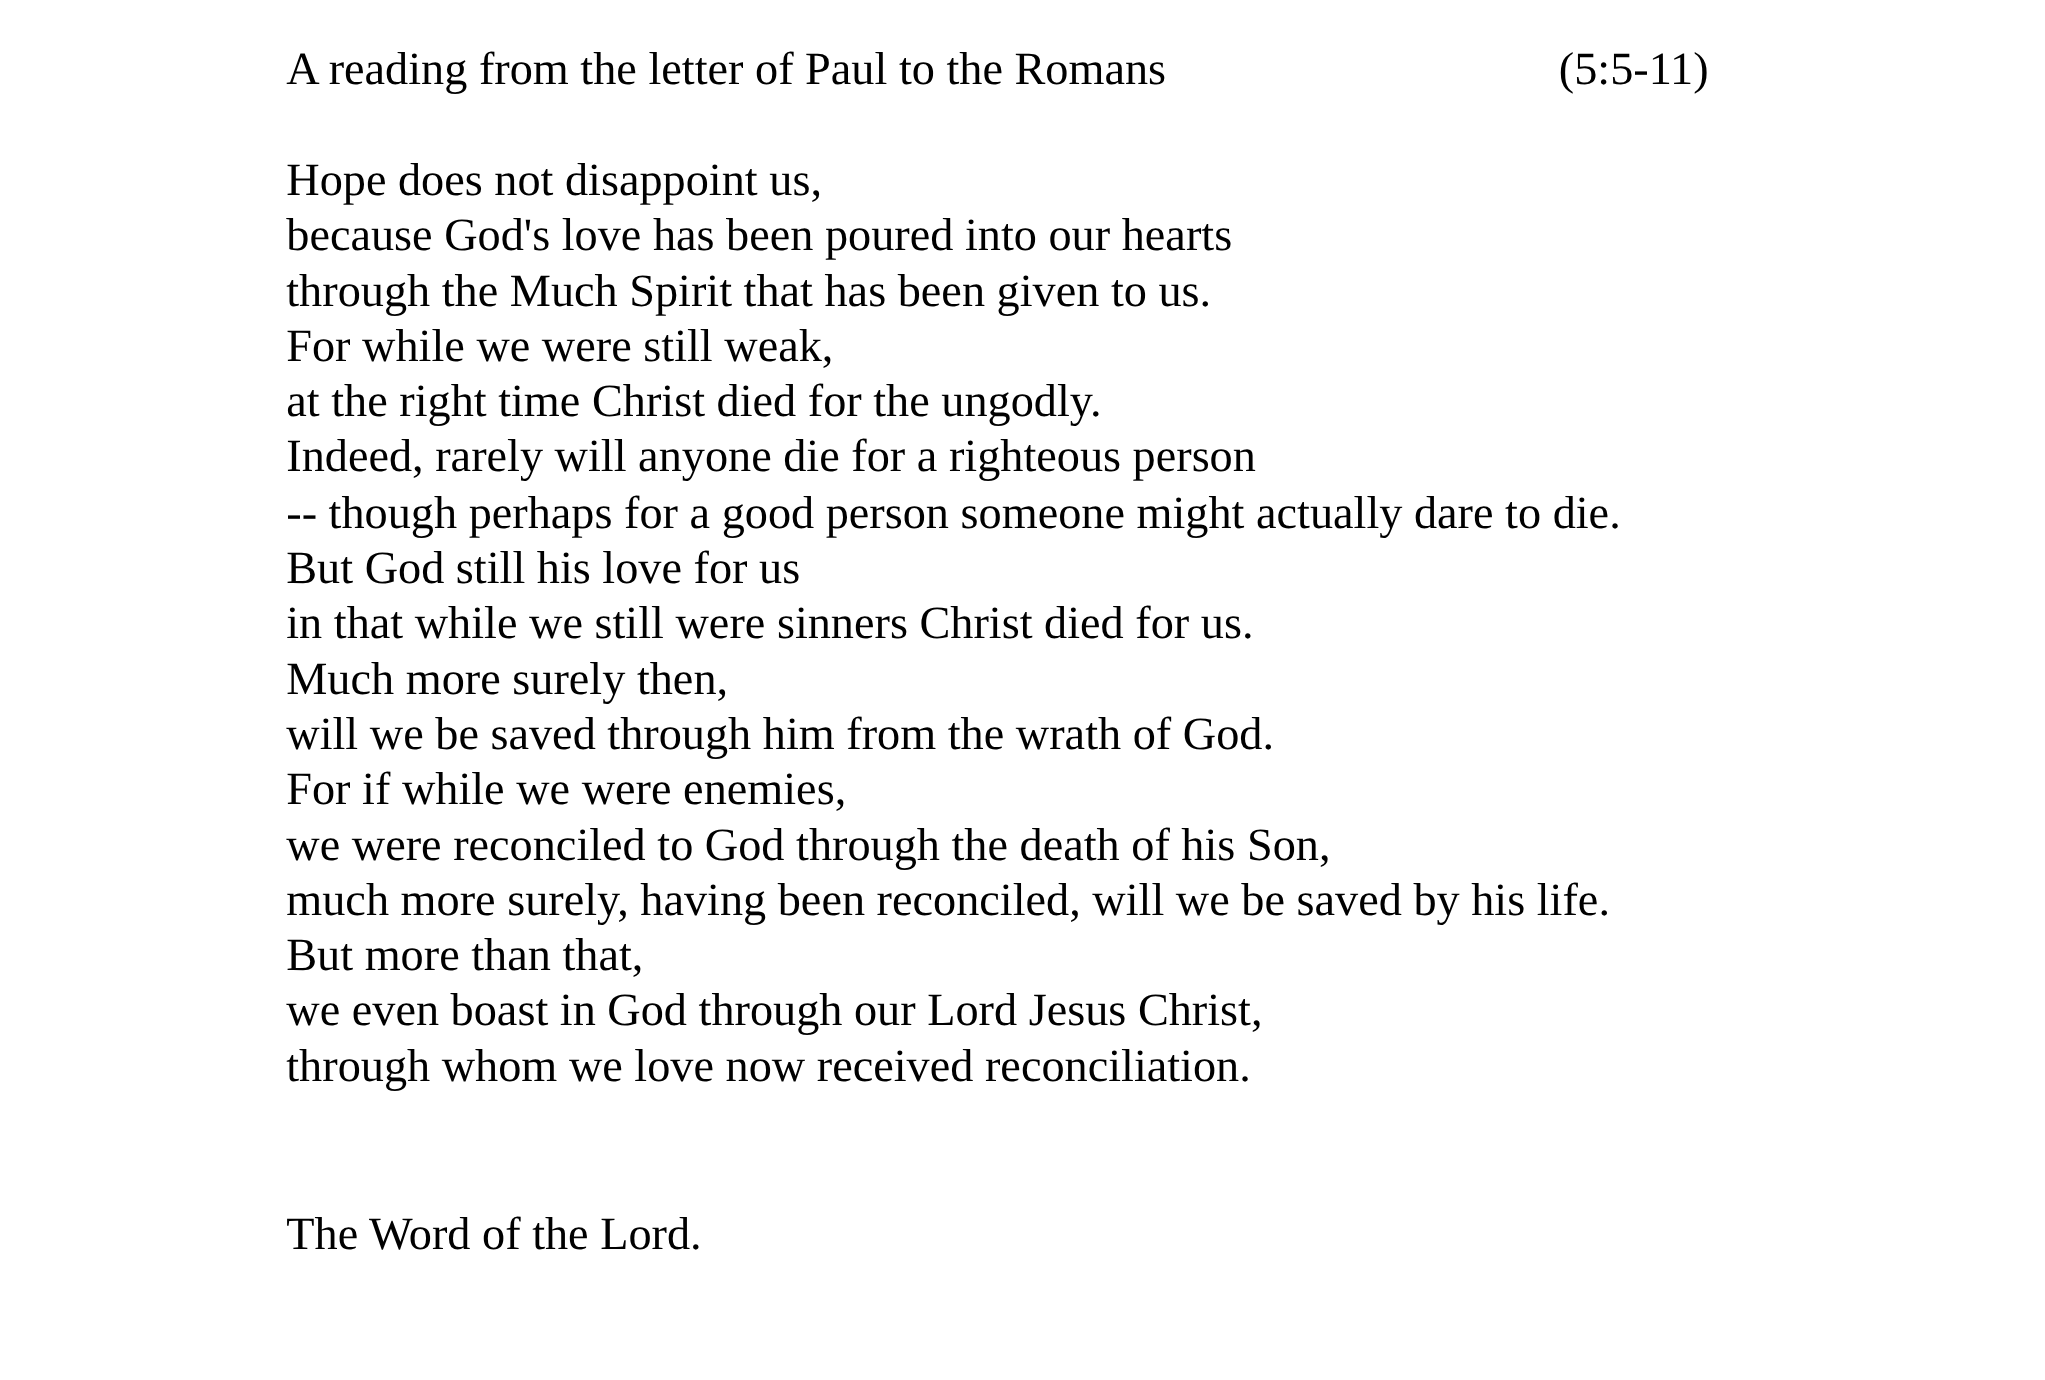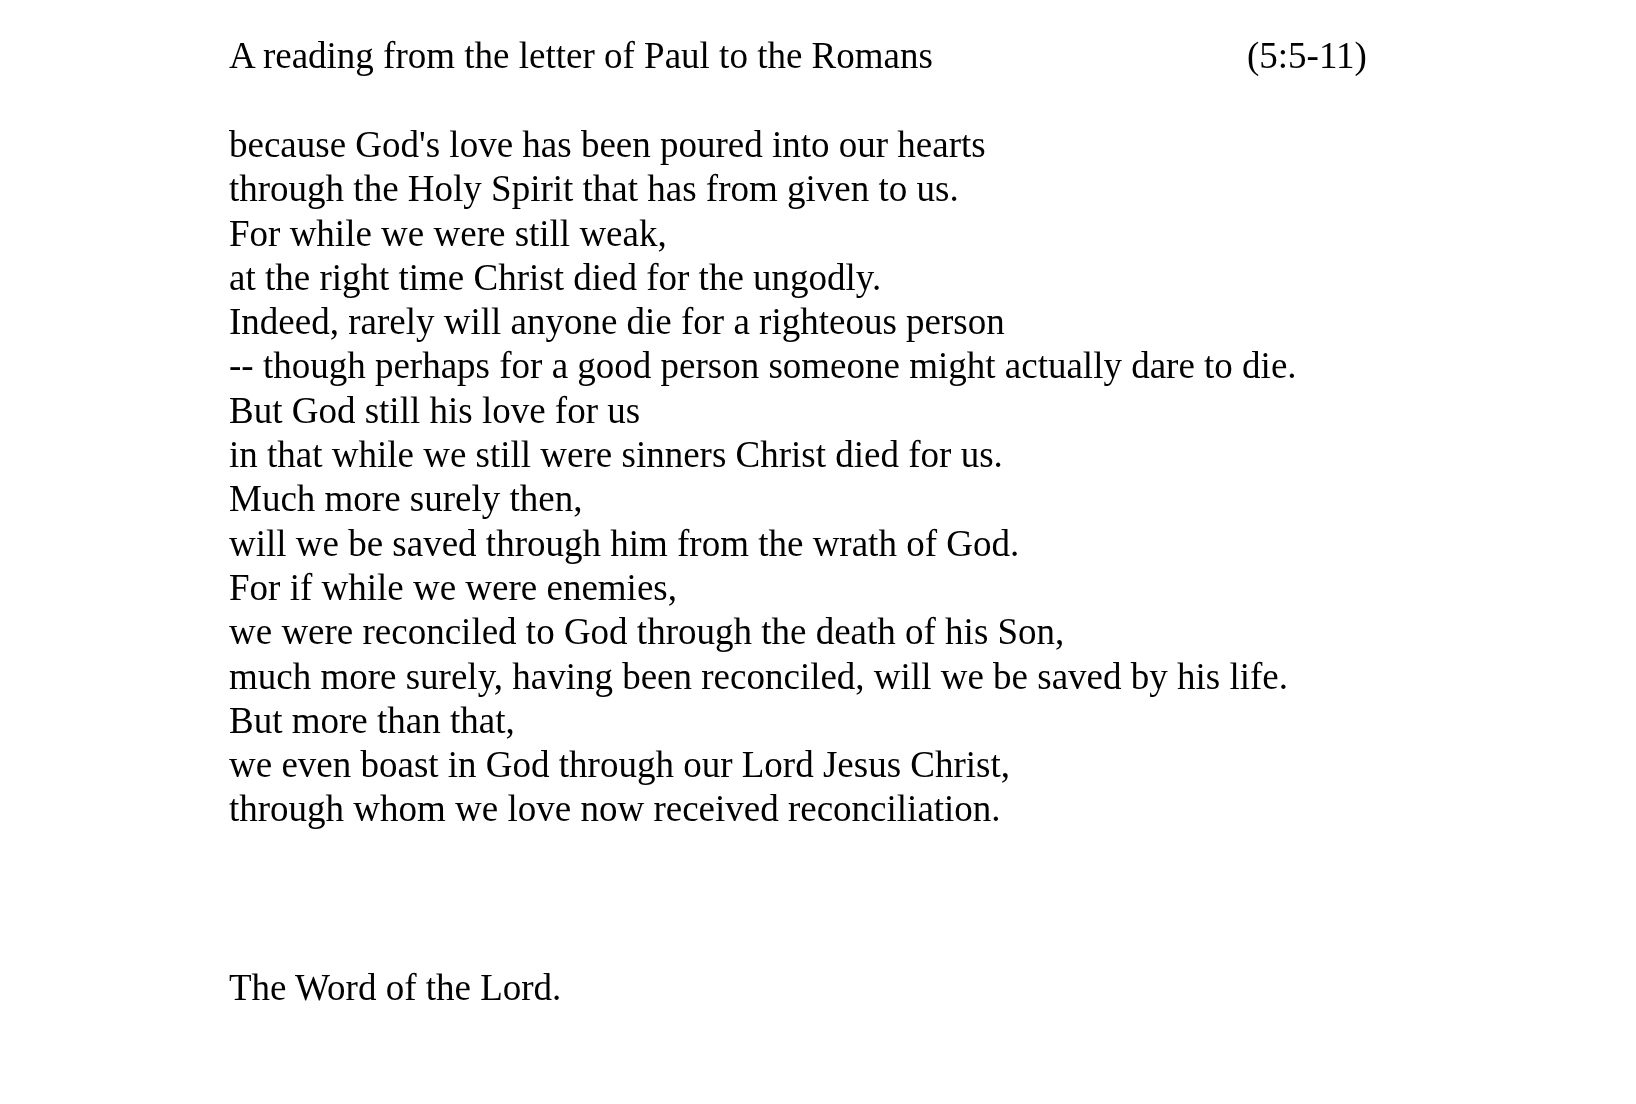--- a/index.html
+++ b/index.html
@@ -61,22 +61,23 @@
     }
   </style>
 </head>
 <body>
 
 <div class="page">
   <div class="header-title">A reading from the letter of Paul to the Romans</div>
   <div class="header-ref">(5:5-11)</div>
 
   <ul class="body-lines">
+    <li>Hope does not disappoint us,</li>
     <li>because God's love has been poured into our hearts</li>
-    <li>through the Holy Spirit that has from given to us.</li>
+    <li>through the Much Spirit that has been given to us.</li>
     <li>For while we were still weak,</li>
     <li>at the right time Christ died for the ungodly.</li>
     <li>Indeed, rarely will anyone die for a righteous person</li>
     <li>-- though perhaps for a good person someone might actually dare to die.</li>
     <li>But God still his love for us</li>
     <li>in that while we still were sinners Christ died for us.</li>
     <li>Much more surely then,</li>
     <li>will we be saved through him from the wrath of God.</li>
     <li>For if while we were enemies,</li>
     <li>we were reconciled to God through the death of his Son,</li>

